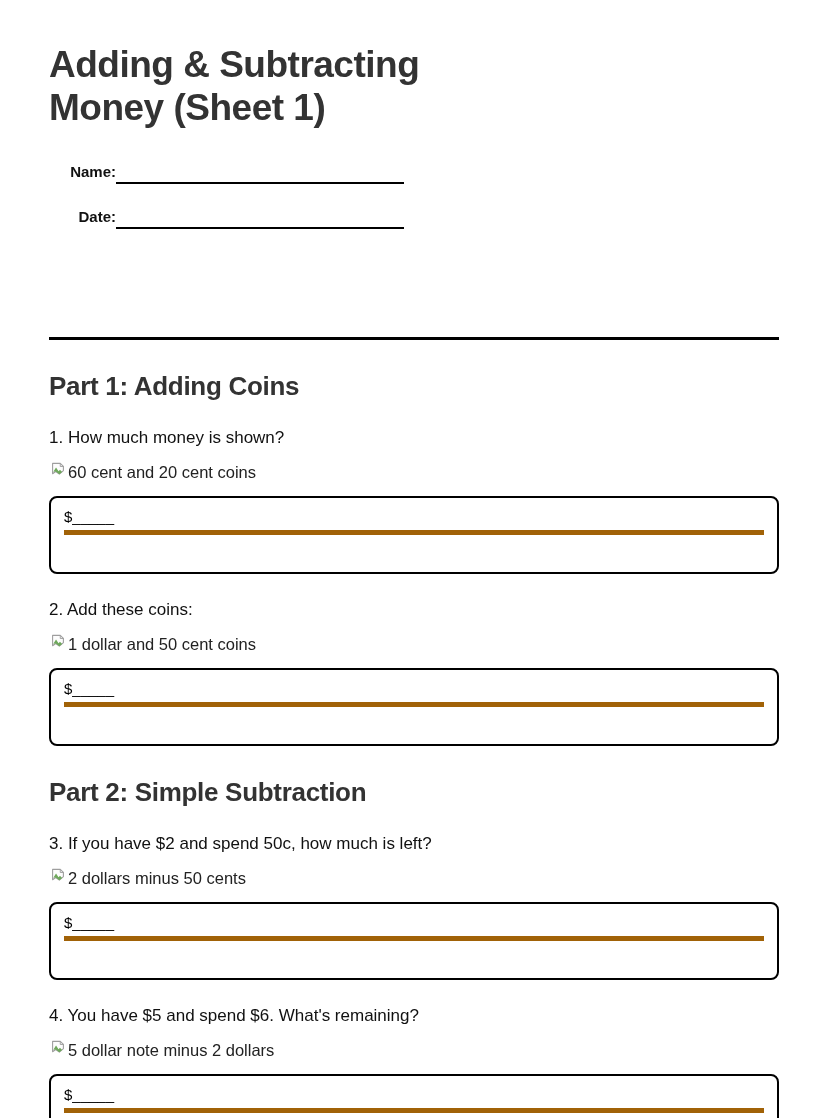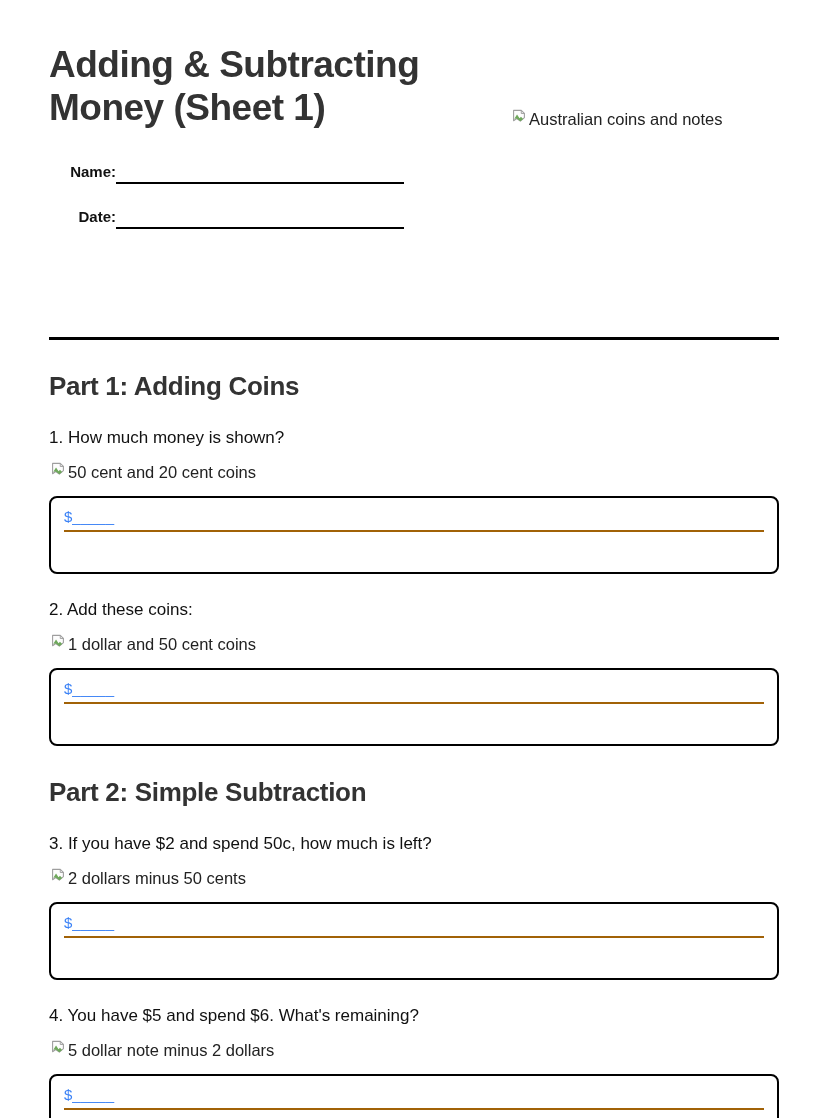--- a/index.html
+++ b/index.html
@@ -38,41 +38,31 @@
   }
   .prompt { margin: 25px 0 0 0; font-size: 17px; font-weight: 400; color: #111111; line-height: 1.35; }
   .question .img-fallback { margin-top: 11px; }
 
   .answer-box {
     box-sizing: border-box; margin-top: 13px; width: 730px; height: 78px;
     border: 2px solid #000000; border-radius: 8px; padding: 10px 13px;
     background: #ffffff;
   }
   .answer-line {
-    border-bottom: 2px solid #a16207; font-size: 15px; color: #3b82f6;
+    border-bottom: 5px solid #a16207; font-size: 15px; color: #000000;
     height: 21px; padding-bottom: 1px;
   }
 </style>
 </head>
 <body>
 
 <div class="page">
 
   <div class="header">
     <h1>Adding &amp; Subtracting Money (Sheet 1)</h1>
-    <div class="img-fallback">
-
-  <svg class="bi-icon" width="18" height="18" viewBox="0 0 20 20" aria-hidden="true">
-    <path d="M4 1.5 L12.5 1.5 L16 5 L16 9.5 L11.5 13.5 L7.5 10.5 L4 13 Z" fill="#fdfdfd" stroke="#9e9e9e" stroke-width="1.2" stroke-linejoin="round"></path>
-    <path d="M12.5 1.5 L12.5 5 L16 5 Z" fill="#e8e8e8" stroke="#9e9e9e" stroke-width="1" stroke-linejoin="round"></path>
-    <path d="M4.8 10.8 L7.8 6.2 L10.6 10.2 L12.2 8.6 L14.6 11 L11.5 13.5 L7.5 10.5 Z" fill="#6fa85c"></path>
-  </svg>
-
-      <span class="alt-text">Australian coins and notes</span>
-    </div>
   </div>
 
   <div class="fields">
     <div class="field-row">
       <span class="field-label">Name:</span>
       <span class="field-line"></span>
     </div>
     <div class="field-row">
       <span class="field-label">Date:</span>
       <span class="field-line"></span>
@@ -86,21 +76,21 @@
   <div class="question">
     <p class="prompt">1. How much money is shown?</p>
     <div class="img-fallback">
 
   <svg class="bi-icon" width="18" height="18" viewBox="0 0 20 20" aria-hidden="true">
     <path d="M4 1.5 L12.5 1.5 L16 5 L16 9.5 L11.5 13.5 L7.5 10.5 L4 13 Z" fill="#fdfdfd" stroke="#9e9e9e" stroke-width="1.2" stroke-linejoin="round"></path>
     <path d="M12.5 1.5 L12.5 5 L16 5 Z" fill="#e8e8e8" stroke="#9e9e9e" stroke-width="1" stroke-linejoin="round"></path>
     <path d="M4.8 10.8 L7.8 6.2 L10.6 10.2 L12.2 8.6 L14.6 11 L11.5 13.5 L7.5 10.5 Z" fill="#6fa85c"></path>
   </svg>
 
-      <span class="alt-text">50 cent and 20 cent coins</span>
+      <span class="alt-text">60 cent and 20 cent coins</span>
     </div>
     <div class="answer-box">
       <div class="answer-line">$_____</div>
     </div>
   </div>
 
   <div class="question">
     <p class="prompt">2. Add these coins:</p>
     <div class="img-fallback">
 

